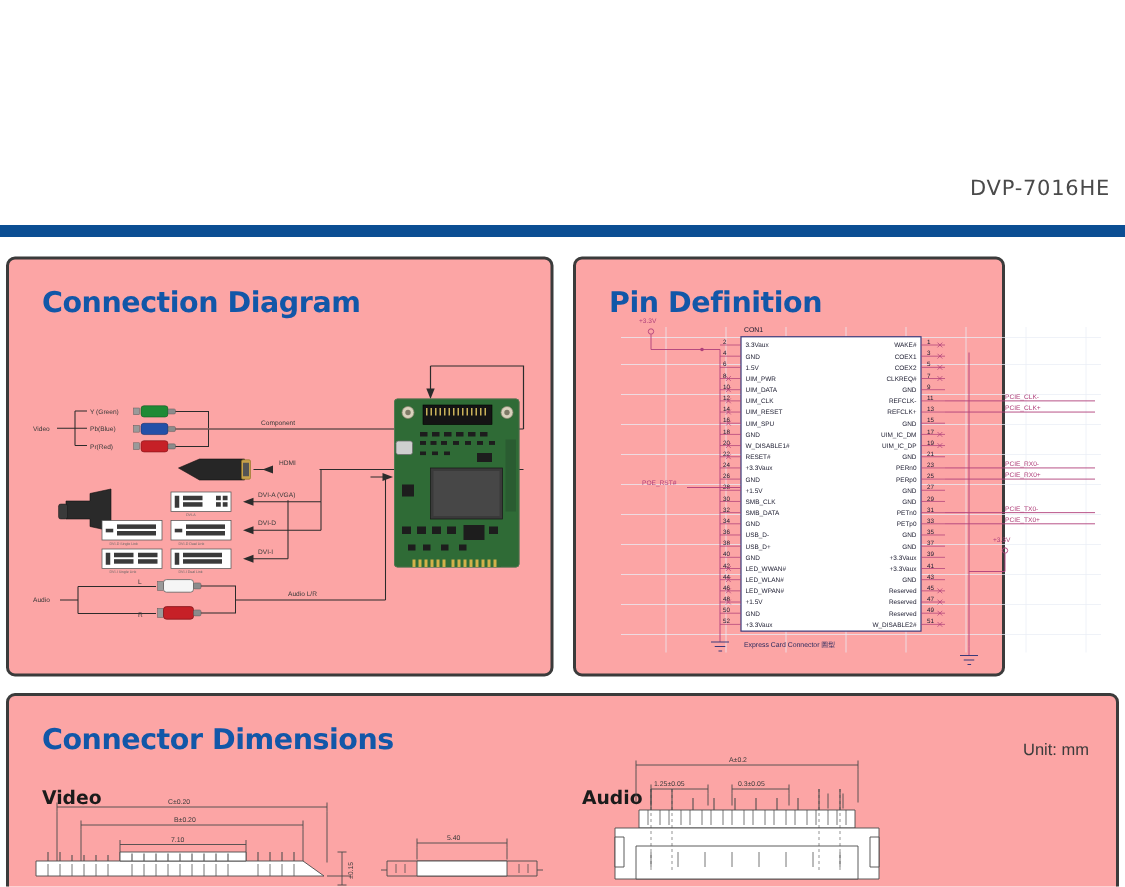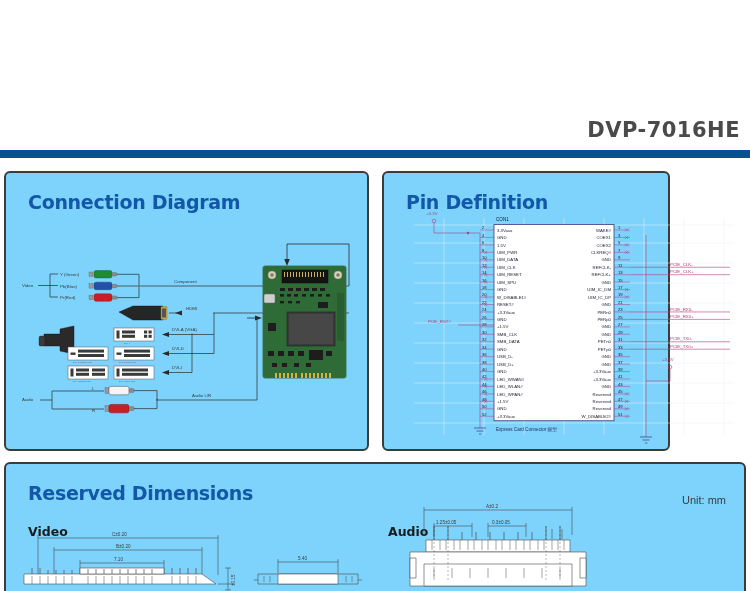--- a/index.html
+++ b/index.html
@@ -8,32 +8,32 @@
     width: 750px; height: 591px;
     background: #ffffff;
     font-family: "Liberation Sans", sans-serif;
     overflow: hidden;
   }
   .page { position: relative; width: 750px; height: 591px; background:#fff; }
 
   
   .header-title {
     position: absolute; right: 10px; top: 118px;
-    font-size: 21px; font-weight: bold; letter-spacing: .5px;
+    font-size: 14px; font-weight: normal; letter-spacing: .5px;
     color: #4a4a4a;
     font-family: "DejaVu Sans", sans-serif;
   }
   .header-rule {
     position: absolute; left: 0; top: 150px; width: 750px; height: 8px;
     background: #0b4e93;
   }
 
   
   .panel {
-    position: absolute; background: #7dd3fc;
+    position: absolute; background: #fca5a5;
     border: 2px solid #3b3b3b; border-radius: 6px;
   }
   #panel-connection { left: 4px;   top: 171px; width: 365px; height: 280px; }
   #panel-pin        { left: 382px; top: 171px; width: 288px; height: 280px; }
   #panel-dim        { left: 4px;   top: 462px; width: 742px; height: 150px; }
 
   .panel-title {
     position: absolute; left: 22px; top: 18px;
     font-size: 19px; font-weight: bold; color: #1257a8;
     font-family: "DejaVu Sans", sans-serif;
@@ -613,21 +613,21 @@
             <path d="M258.5 267 h7"></path>
             <path d="M261 270 h2.4"></path>
         </g>
 
         <text class="cap-txt" x="112" y="258">Express Card Connector 圖型</text>
       </svg>
     </div>
   </div>
 
   <div class="panel" id="panel-dim">
-    <div class="panel-title">Reserved Dimensions</div>
+    <div class="panel-title">Connector Dimensions</div>
     <div class="unit-label">Unit: mm</div>
     <div class="sub-head" style="left:22px; top:60px;">Video</div>
     <div class="sub-head" style="left:382px; top:60px;">Audio</div>
 
     <div class="dm">
       <svg width="742" height="150" viewBox="0 0 742 150">
 
         <g stroke="#4a4a4a" fill="none" stroke-width="0.6">
 
           <path d="M32 74 H212"></path>

